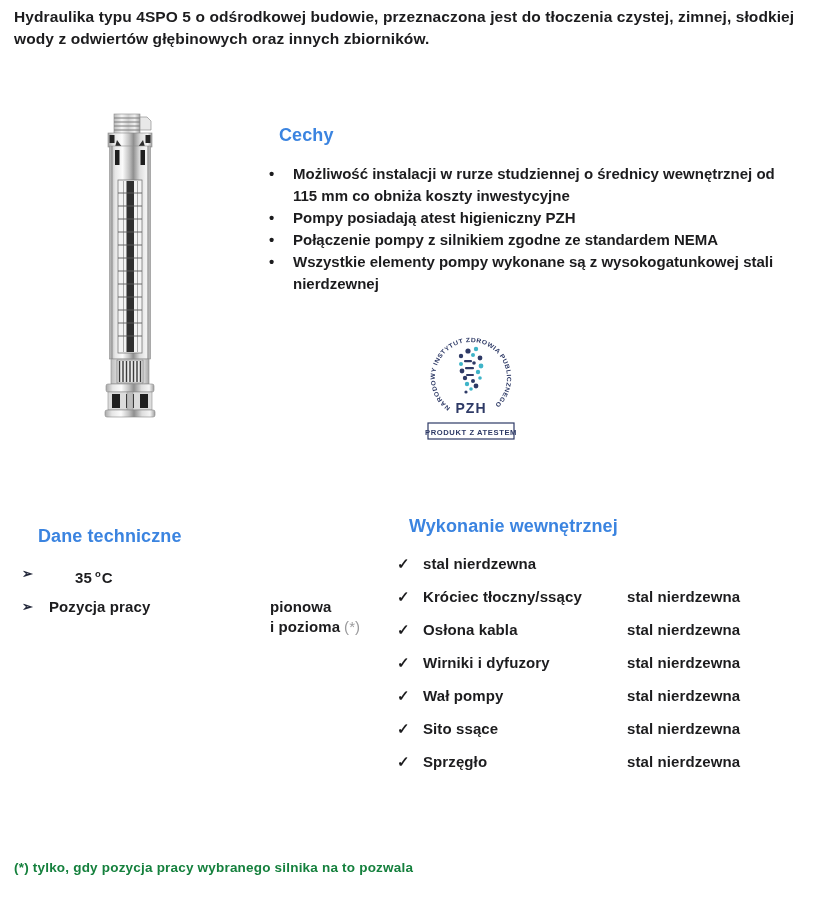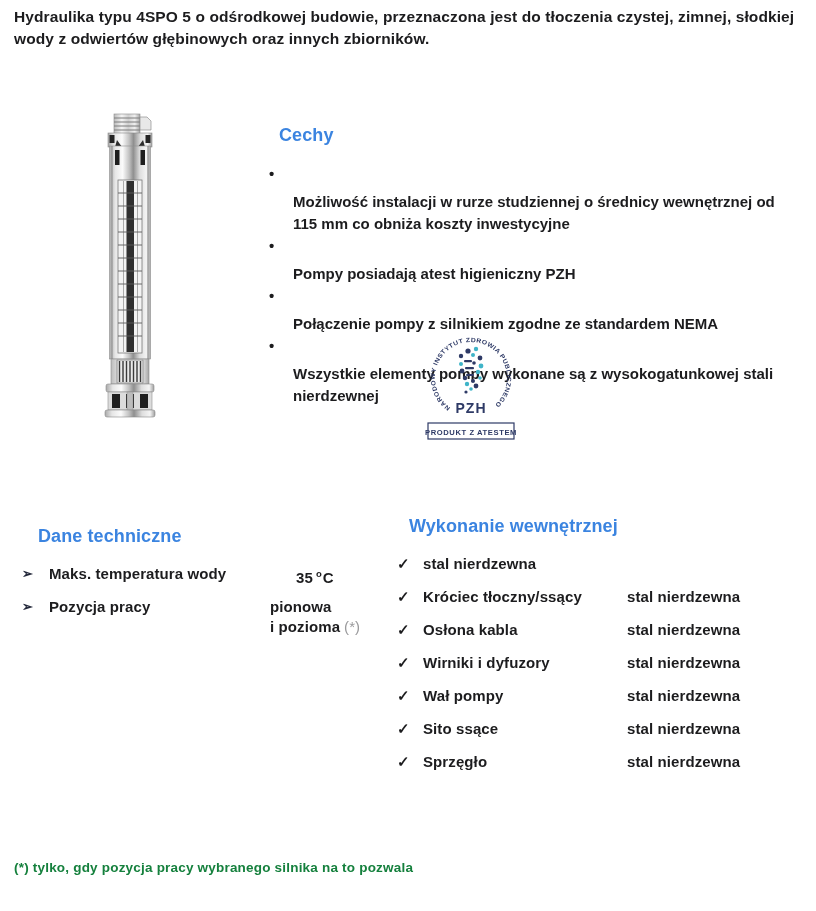--- a/index.html
+++ b/index.html
@@ -17,21 +17,21 @@
     letter-spacing:0.1px;
   }
   
   .pump { position:absolute; left:90px; top:100px; width:120px; height:330px; }
   
   .cechy { position:absolute; left:263px; top:107px; width:512px; }
   .cechy ul { list-style:none; margin:12px 0 0 0; padding:0;
     font-size:15px; font-weight:600; line-height:22px; }
   .cechy li { display:flex; }
   .cechy .bullet { flex:none; width:24px; padding-left:6px; }
-  .cechy .ftext { width:482px;margin-top:28px; }
+  .cechy .ftext { width:482px; }
   .cechy b { font-weight:800; }
   
   .logo { position:absolute; left:421px; top:336px; width:100px; height:110px; }
   
   .dane { position:absolute; left:22px; top:508px; width:372px; }
   .dane .rows { margin-top:8px; }
   .spec-row { display:flex; font-size:15px; font-weight:600; line-height:20px; margin-top:9px; }
   .spec-row .arrow { flex:none; width:27px; font-size:13px; color:#23283a; }
   .spec-row .slabel { flex:none; width:221px; letter-spacing:0.1px; }
   .spec-row .svalue { letter-spacing:0.1px; }
@@ -199,21 +199,20 @@
     <rect x="7" y="87" width="86" height="16" fill="#ffffff" stroke="#2e3a66" stroke-width="1.2"></rect>
     <text x="50" y="98.5" text-anchor="middle" fill="#2e3a66" font-size="7.6" font-weight="700" letter-spacing="0.6">PRODUKT Z ATESTEM</text>
   </g>
 </svg>
 
 <div class="dane">
   <h2 class="section-title">Dane techniczne</h2>
   <div class="rows">
     <div class="spec-row">
       <span class="arrow">➢</span>
-      <span class="slabel">Maks. temperatura wody</span>
       <span class="svalue pad-val"><span>35</span><sup>o</sup><span class="unit">C</span></span>
     </div>
     <div class="spec-row">
       <span class="arrow">➢</span>
       <span class="slabel">Pozycja pracy</span>
       <span class="svalue">
         <span style="display:block">pionowa</span>
         <span style="display:block"><span>i pozioma</span><span class="note">(*)</span></span>
       </span>
     </div>

